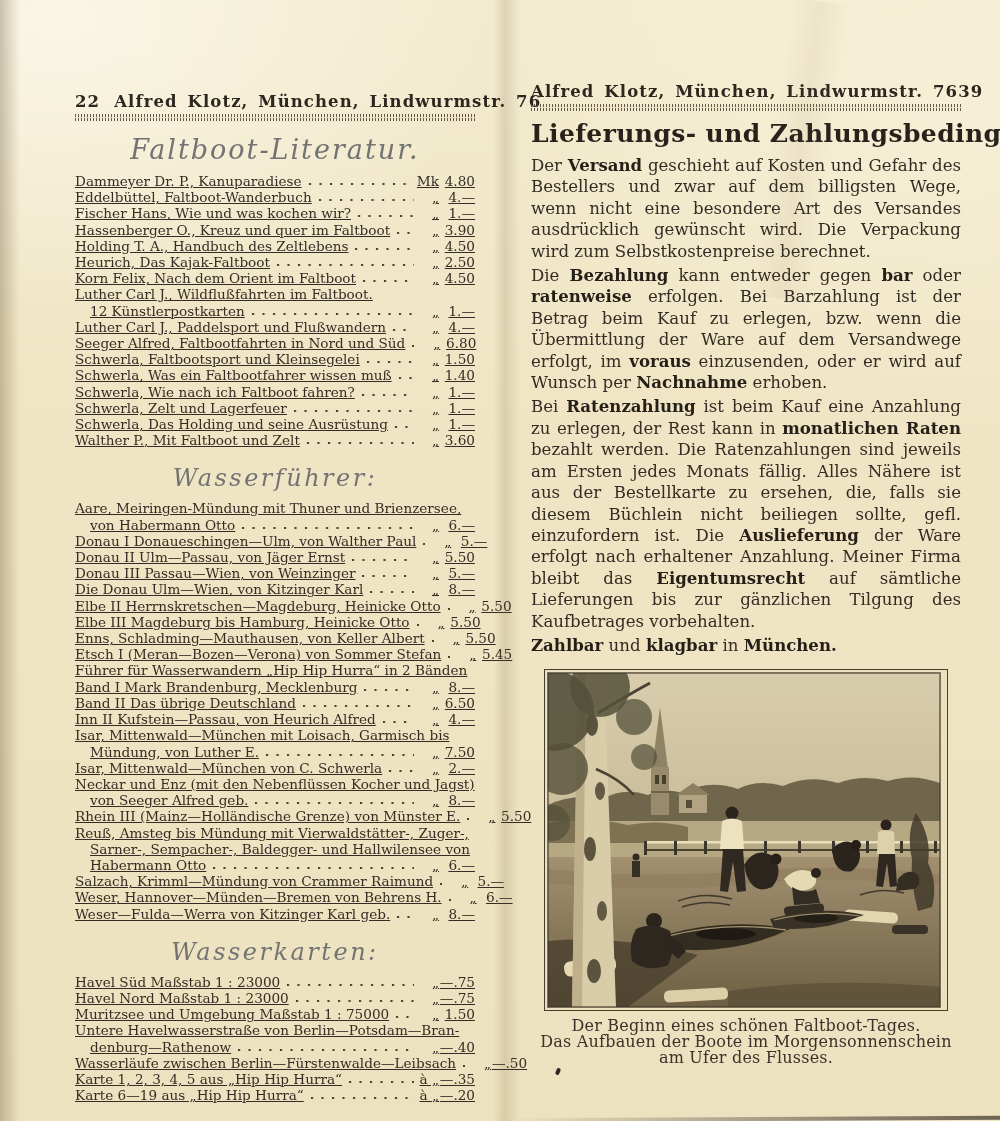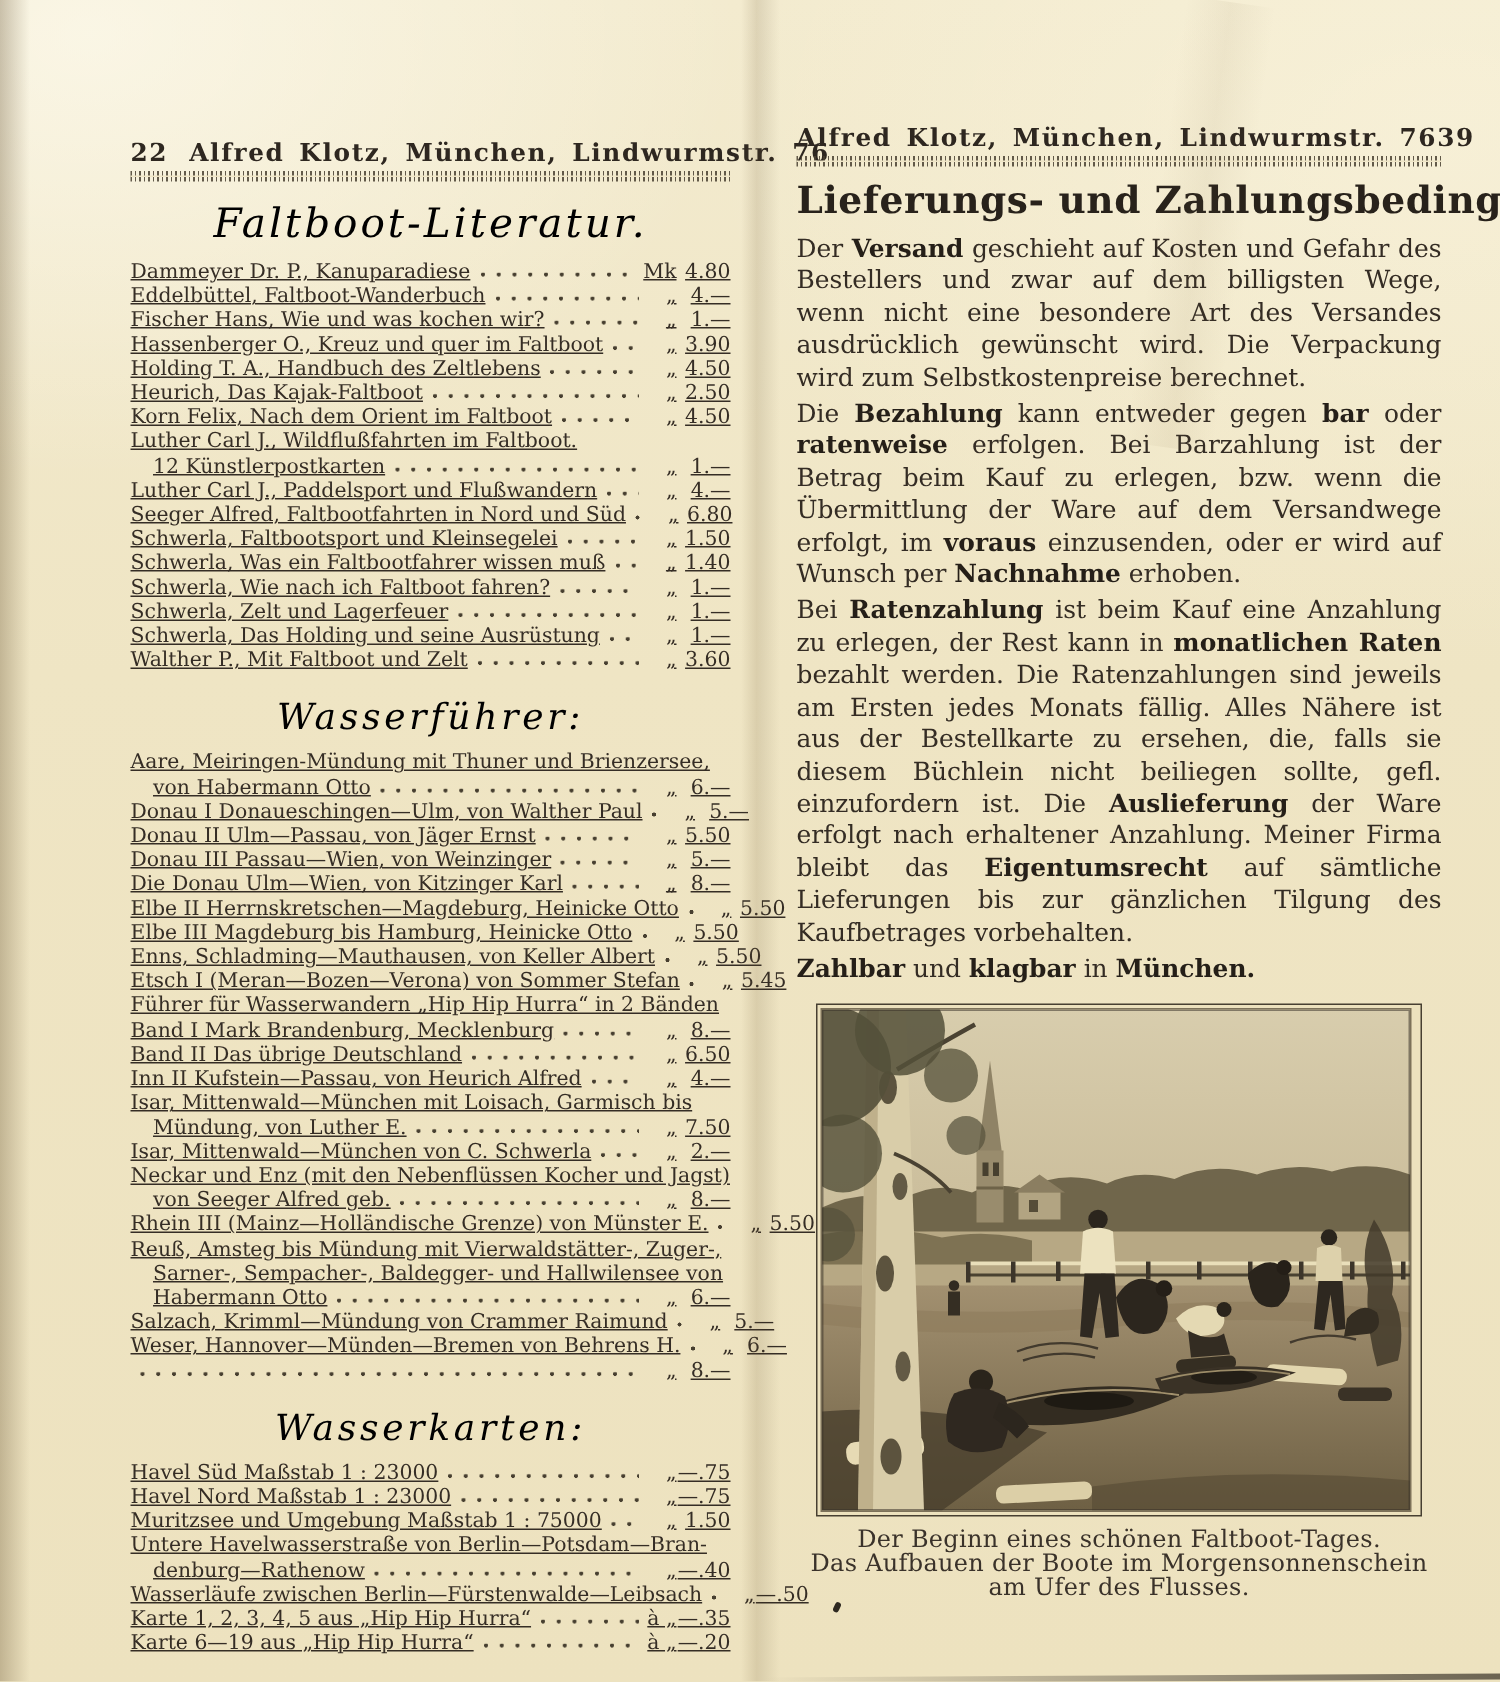--- a/index.html
+++ b/index.html
@@ -21,34 +21,34 @@
     background:linear-gradient(90deg, rgba(92,72,40,.30), rgba(92,72,40,0));}
   .crease-center{position:absolute;left:494px;top:0;width:26px;height:100%;pointer-events:none;
     background:linear-gradient(90deg, rgba(110,88,48,0), rgba(110,88,48,.16) 40%, rgba(70,52,22,.10) 55%, rgba(110,88,48,0));}
   .crease-a{position:absolute;left:770px;top:0;width:60px;height:300px;pointer-events:none;transform:rotate(8deg);
     background:linear-gradient(90deg, rgba(120,98,58,0), rgba(120,98,58,.07), rgba(120,98,58,0));}
   .edge-bottom{position:absolute;left:510px;bottom:0px;width:490px;height:4px;pointer-events:none;
     background:linear-gradient(90deg, rgba(120,110,90,0), #8e8571 70%, #6c6452);transform:rotate(-.3deg);}
   .speck{position:absolute;left:556px;top:1068px;width:4px;height:7px;border-radius:2px;background:#2e2920;transform:rotate(25deg);}
 
   .page{position:absolute;top:0;height:100%;}
-  .page-left{left:12px;width:505px;}
+  .page-left{left:0;width:505px;}
   .page-right{left:505px;width:495px;}
 
   .lcontent{position:absolute;left:75px;top:92px;width:400px;}
   .rcontent{position:absolute;left:26px;top:82px;width:430px;}
 
   .header{display:flex;align-items:baseline;font-weight:bold;font-size:16.5px;letter-spacing:1.1px;word-spacing:3px;color:#2e2720;white-space:nowrap;}
   .header .pnum{margin-right:14px;}
   .header-r{justify-content:space-between;}
   .rule{height:7px;margin-top:3px;position:relative;
     background:repeating-linear-gradient(90deg, rgba(72,63,48,.85) 0 1px, rgba(72,63,48,0) 1px 3px);}
   .rule::after{content:"";position:absolute;left:0;right:0;top:3px;height:1px;background:#efe5c6;}
 
-  .sec-title{font-style:italic;text-align:center;letter-spacing:2.5px;font-size:24px;color:#000000;margin:16px 0 8px;}
+  .sec-title{font-style:italic;text-align:center;letter-spacing:2.5px;font-size:24px;color:#737373;margin:16px 0 8px;}
   .sections .sec-title:first-child{font-size:27px;margin-top:13px;letter-spacing:2px;}
 
   .row{display:flex;align-items:baseline;font-size:13.6px;line-height:16.2px;white-space:nowrap;color:#352d25;text-decoration:underline;}
   .row.ind{padding-left:15px;}
   .row .t{flex:0 0 auto;}
   .row .leader{flex:1 1 4px;min-width:4px;height:5px;margin:0 5px 0 6px;
     background-image:radial-gradient(circle at 2px 3px, #473f30 1.2px, rgba(0,0,0,0) 1.5px);
     background-size:10.5px 5px;background-repeat:repeat-x;background-position:left bottom;}
   .row .cur{flex:0 0 auto;min-width:20px;text-align:right;white-space:pre;}
   .row .price{flex:0 0 36px;text-align:right;}
@@ -302,20 +302,21 @@
             <span class="cur">„</span>
             <span class="price">5.—</span>
           </div>
           <div class="row">
             <span class="t">Weser, Hannover—Münden—Bremen von Behrens H.</span>
             <span class="leader"></span>
             <span class="cur">„</span>
             <span class="price">6.—</span>
           </div>
           <div class="row">
+            <span class="t">Weser—Fulda—Werra von Kitzinger Karl geb.</span>
             <span class="leader"></span>
             <span class="cur">„</span>
             <span class="price">8.—</span>
           </div>
           <div class="sec-title">Wasserkarten:</div>
           <div class="row">
             <span class="t">Havel Süd  Maßstab 1 : 23000</span>
             <span class="leader"></span>
             <span class="cur">„</span>
             <span class="price">—.75</span>

